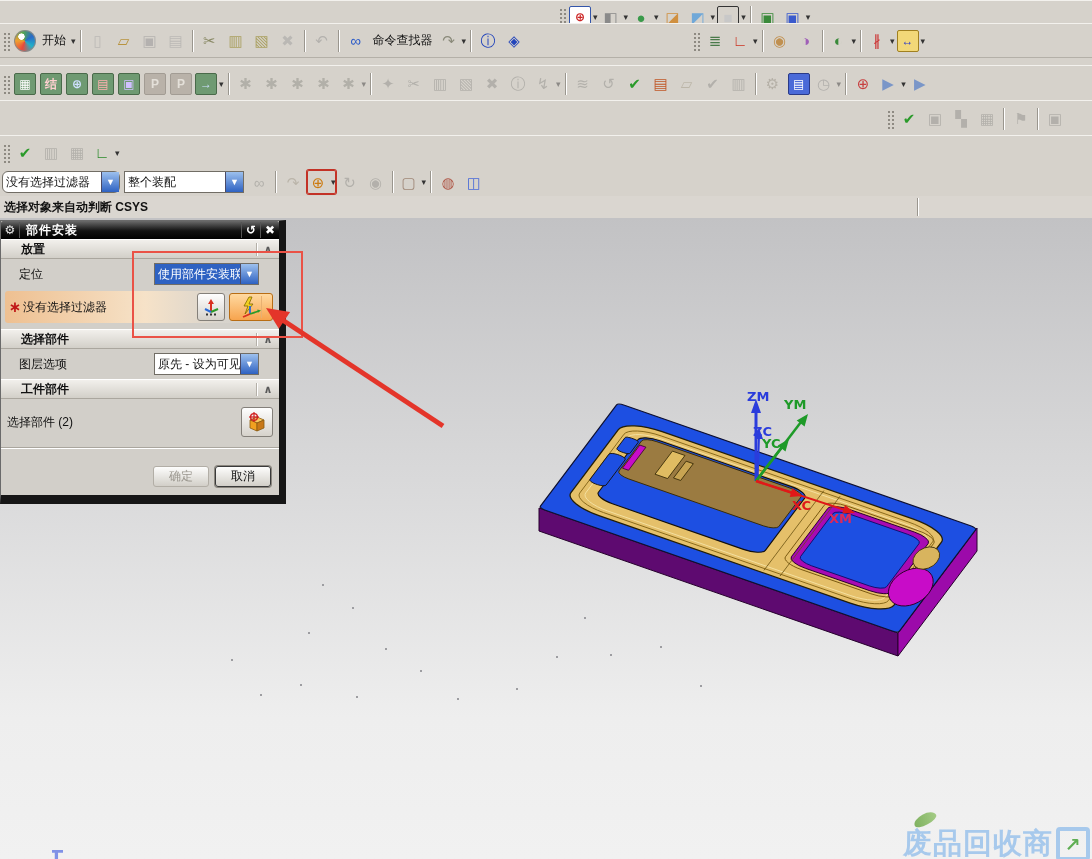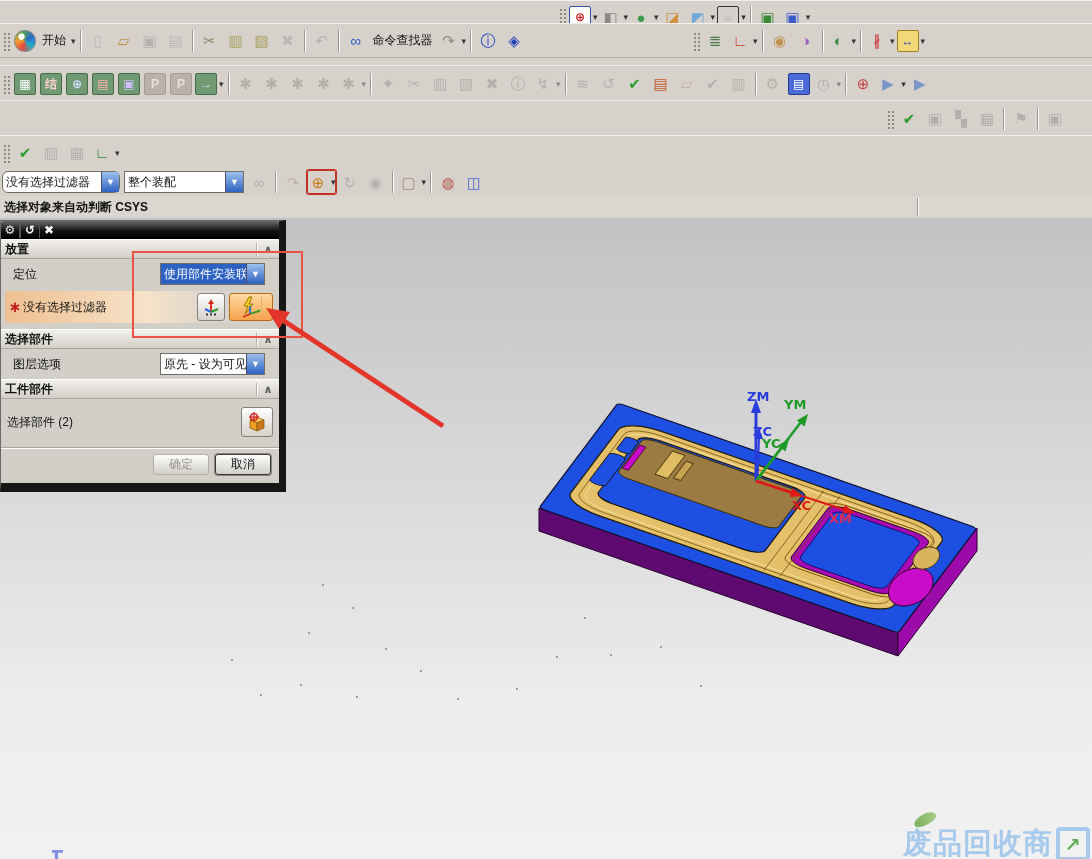--- a/index.html
+++ b/index.html
@@ -59,36 +59,36 @@
     border:1px solid #6a6a6a;border-right:7px solid #161616;border-bottom:9px solid #161616;z-index:20;}
   .dlg-title{height:18px;background:linear-gradient(#6a6a6a,#111 55%,#000);color:#fff;
     display:flex;align-items:center;font-weight:bold;border-radius:2px 2px 0 0;}
   .dlg-title .gear{width:18px;height:16px;display:flex;align-items:center;justify-content:center;
     color:#e8e8e8;border-right:1px solid #555;font-size:12px;}
   .dlg-title .t{flex:1;padding-left:6px;letter-spacing:1px;}
   .dlg-title .tbtn{width:18px;height:16px;display:flex;align-items:center;justify-content:center;
     color:#fff;font-size:12px;border-left:1px solid #555;}
   .dlg-sec{height:18px;display:flex;align-items:center;font-weight:bold;
     background:linear-gradient(#f2f0ec,#d2cfc8);border-top:1px solid #fff;border-bottom:1px solid #aaa69e;}
-  .dlg-sec .s{flex:1;padding-left:4px;}
+  .dlg-sec .s{flex:1;padding-left:20px;}
   .dlg-sec .chev{width:22px;text-align:center;color:#5a5a5a;border-left:1px solid #b4b0a8;
     box-shadow:1px 0 0 #fff inset;font-size:11px;}
-  .dlg-row{display:flex;align-items:center;padding:4px 12px;}
+  .dlg-row{display:flex;align-items:center;padding:4px 18px;}
   .dlg-row .lbl{flex:1;}
   .mount-row{margin:2px 4px 6px 4px;height:32px;border-radius:3px;display:flex;align-items:center;
     background:linear-gradient(90deg,#eec091,#f6e2c8 52%,#d8d4cd 80%,#d2cfc9);padding:0 2px;}
   .mount-row .ast{color:#c01818;font-size:15px;font-weight:bold;width:16px;text-align:center;}
   .sq-btn{width:26px;height:26px;border:1px solid #84807a;border-radius:3px;margin-left:4px;
     background:linear-gradient(#fefefe,#d6d2cb);display:flex;align-items:center;justify-content:center;}
   .sq-btn.hot{width:42px;background:linear-gradient(#ffd9a0,#f7a44e);border:1px solid #b86d14;position:relative;}
   .sq-btn.hot .split{position:absolute;right:10px;top:2px;bottom:2px;width:0;border-left:1px solid #e8b070;}
   .pick-btn{width:30px;height:28px;border:1px solid #84807a;border-radius:3px;
     background:linear-gradient(#fefefe,#d6d2cb);display:flex;align-items:center;justify-content:center;}
   .dlg-foot{border-top:1px solid #aaa69e;box-shadow:0 1px 0 #fff inset;
-    display:flex;justify-content:flex-end;align-items:center;padding:6px 8px 8px 8px;gap:6px;}
+    display:flex;justify-content:flex-end;align-items:center;padding:18px 8px 8px 8px;gap:6px;}
   .foot-btn{width:54px;height:19px;border:1px solid #8a867e;border-radius:3px;text-align:center;line-height:18px;
     background:linear-gradient(#fdfdfc,#d2cfc8);}
   .foot-btn.disabled{color:#9a968e;border-color:#b2aea6;}
   .foot-btn.default{border:1px solid #3a3a3a;box-shadow:0 0 0 1px #8a867e;}
   
   .anno-rect{position:absolute;left:132px;top:251px;width:167px;height:83px;
     border:2px solid #ea5246;z-index:30;pointer-events:none;}
   svg.anno{position:absolute;left:0;top:0;width:1092px;height:859px;z-index:31;pointer-events:none;}
   
   .watermark{position:absolute;left:903px;top:824px;z-index:40;display:flex;align-items:center;
@@ -490,20 +490,21 @@
     <text x="753" y="436" fill="#2a3cdc">ZC</text>
     <text x="762" y="448" fill="#1e9a28">YC</text>
     <text x="792" y="510" fill="#e01818">XC</text>
     <text x="829" y="523" fill="#e02858">XM</text>
   </g>
 </svg>
 
 <div class="dlg">
   <div class="dlg-title">
     <span class="gear">⚙</span>
+    <span class="t">部件安装</span>
     <span class="tbtn">↺</span>
     <span class="tbtn">✖</span>
   </div>
 
   <div class="dlg-sec">
     <span class="s">放置</span>
     <span class="chev">∧</span>
   </div>
   <div class="dlg-row">
     <span class="lbl">定位</span>

